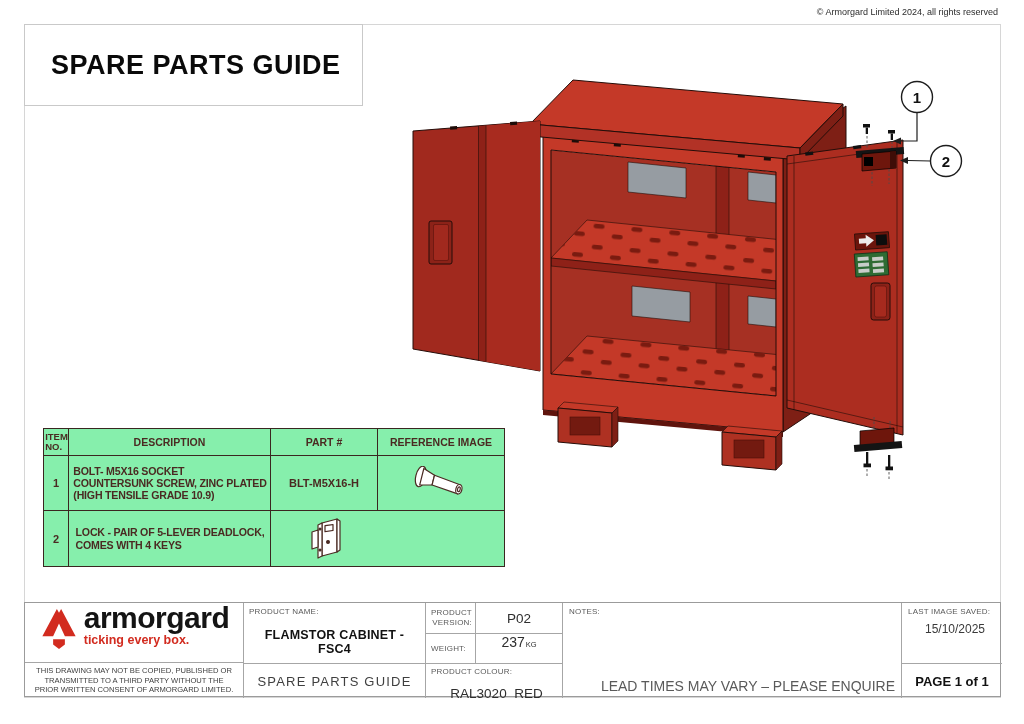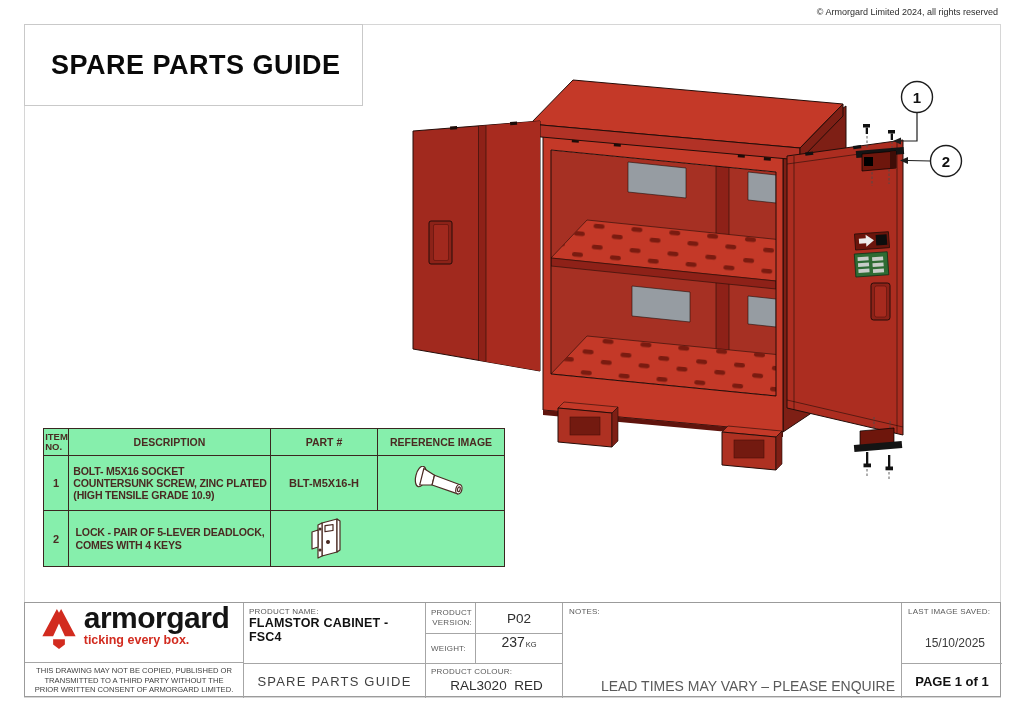--- a/index.html
+++ b/index.html
@@ -27,33 +27,33 @@
   .tb{position:absolute;box-sizing:border-box;border-color:#a6a6a6;}
   .br{border-right:1px solid #a6a6a6;} .bb{border-bottom:1px solid #a6a6a6;}
   .lbl{font-size:8px;color:#5a5a5a;letter-spacing:.2px;}
   .logo-cell{left:0;top:0;width:219px;height:60px;display:flex;justify-content:center;}
   .logo-row{display:flex;align-items:flex-start;}
   .logo-txt{display:flex;flex-direction:column;margin-left:5px;}
   .brand{font-size:30px;font-weight:800;letter-spacing:-.5px;color:#141414;line-height:1;}
   .tagline{font-size:12.5px;font-weight:bold;color:var(--brand-red,#d22b1f);margin-top:0px;}
   .disc-cell{left:0;top:60px;width:219px;height:35px;display:flex;align-items:center;justify-content:center;text-align:center;font-size:7.6px;line-height:1.3;color:#3d3d3d;white-space:pre-line;}
   .name-cell{left:219px;top:0;width:182px;height:61px;padding:4px 5px;}
-  .name-val{margin-top:0;font-size:12.5px;font-weight:bold;color:#111;letter-spacing:.2px;}
+  .name-val{margin-top:12px;text-align:center;font-size:12.5px;font-weight:bold;color:#111;letter-spacing:.2px;}
   .spg-cell{left:219px;top:61px;width:182px;height:34px;display:flex;align-items:center;justify-content:center;font-size:13px;letter-spacing:1.2px;color:#3f3f3f;}
   .verl-cell{left:401px;top:0;width:50px;height:31px;display:flex;align-items:center;padding-left:5px;white-space:pre-line;line-height:1.25;text-align:right;}
   .verv-cell{left:451px;top:0;width:87px;height:31px;display:flex;align-items:center;justify-content:center;font-size:13.5px;color:#2e2e2e;}
   .wtl-cell{left:401px;top:31px;width:50px;height:30px;display:flex;align-items:center;padding-left:5px;}
   .wtv-cell{left:451px;top:31px;width:87px;height:30px;display:flex;align-items:baseline;justify-content:center;font-size:14px;color:#2e2e2e;}
   .wtv-cell .unit{font-size:7.5px;margin-left:1px;}
   .col-cell{left:401px;top:61px;width:137px;height:34px;padding:3px 0 0 5px;}
-  .col-val{text-align:center;margin-top:2px;font-size:13.5px;color:#2e2e2e;white-space:pre;}
+  .col-val{text-align:center;margin-top:10px;font-size:13.5px;color:#2e2e2e;white-space:pre;}
   .notes-cell{left:538px;top:0;width:339px;height:95px;padding:4px 6px;}
   .lead-note{position:absolute;right:6px;bottom:4px;font-size:14px;color:#5a5a5a;}
   .saved-cell{left:877px;top:0;width:100px;height:61px;padding:4px 0 0 6px;}
-  .saved-val{text-align:center;margin-top:20px;font-size:12px;color:#3a3a3a;}
+  .saved-val{text-align:center;margin-top:6px;font-size:12px;color:#3a3a3a;}
   .page-cell{left:877px;top:61px;width:100px;height:34px;display:flex;align-items:center;justify-content:center;font-size:13px;font-weight:800;color:#111;}
 
   
   .cab-svg{position:absolute;left:0;top:0;width:1024px;height:724px;}
   .f-bright{fill:var(--red-bright,#C43928);} .f-mid{fill:var(--red-mid,#A63023);}
   .f-door{fill:var(--red-door,#A1291E);} .f-doorR{fill:var(--red-door-right,#AC2D20);}
   .f-dark{fill:var(--red-dark,#8E2118);} .f-deep{fill:var(--red-deep,#7E1F15);}
   .f-vent{fill:var(--vent-gray,#969CA2);} .f-green{fill:var(--label-green,#2E6B33);}
   .s-out{stroke:var(--outline,#240D09);stroke-width:1;stroke-linejoin:round;}
   .s-thin{stroke:var(--outline,#240D09);stroke-width:.6;}

